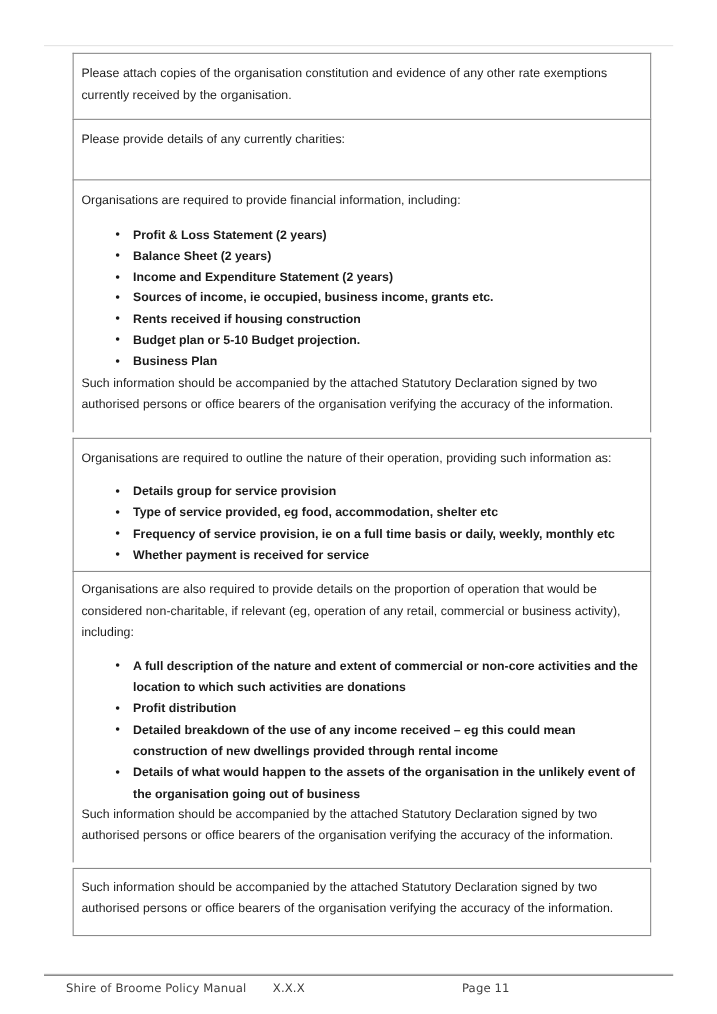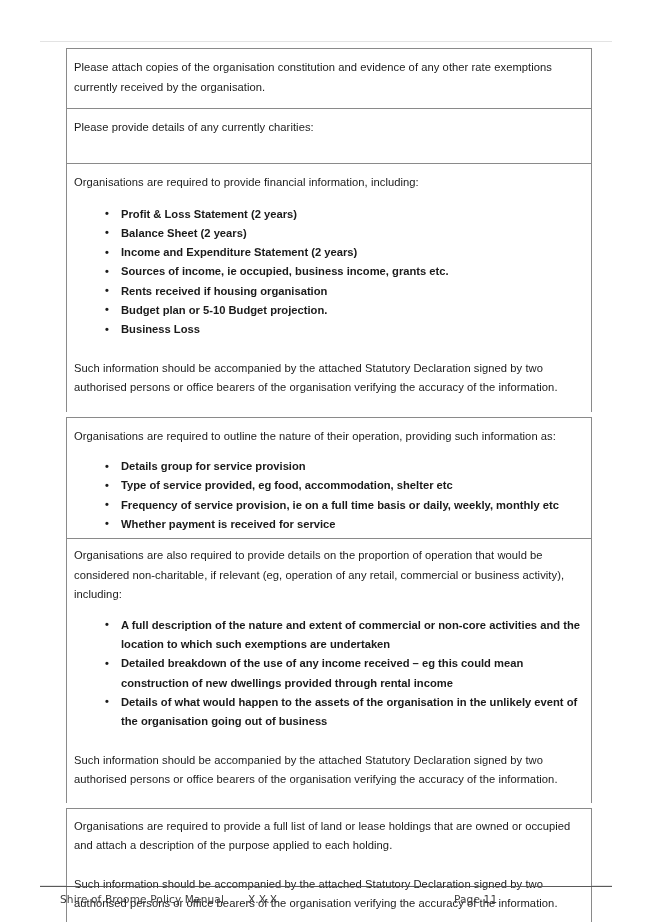--- a/index.html
+++ b/index.html
@@ -57,21 +57,21 @@
   .row.gap-above { border-top: 1px solid #8a8a8a; margin-top: 5px; }
 
   .row p {
     margin: 0 0 0 0;
     font-size: 11.2px;
     line-height: 19.5px;
     color: #1a1a1a;
     letter-spacing: 0.005em;
   }
   .row p + p { margin-top: 0; }
-  .row p.spaced { margin-top: 19px; }
+  .row p.spaced { }
 
   
   ul.bullets {
     margin: 12px 0 0 0;
     padding: 0;
     list-style: none;
   }
   ul.bullets.tight { margin-top: 11px; }
   ul.bullets li {
     position: relative;
@@ -110,21 +110,21 @@
     position: absolute;
     top: 7px;
     font-size: 10.6px;
     color: #3d3d3d;
     white-space: nowrap;
     font-family: "DejaVu Sans", sans-serif;
     letter-spacing: 0.01em;
   }
   #footer-left   { left: 20px; }
   #footer-center { left: 208px; }
-  #footer-right  { left: 414px; }
+  #footer-right  { left: 380px; }
 </style>
 </head>
 <body>
 
 <div id="page-sheet">
 
   <div class="margin-guide top"></div>
   <div class="margin-guide bottom"></div>
 
   <div id="form-table">
@@ -137,49 +137,49 @@
       <p>Please provide details of any currently charities:</p>
     </div>
 
     <div class="row" style="padding-bottom:14px;">
       <p>Organisations are required to provide financial information, including:</p>
       <ul class="bullets">
         <li>Profit &amp; Loss Statement (2 years)</li>
         <li>Balance Sheet (2 years)</li>
         <li>Income and Expenditure Statement (2 years)</li>
         <li>Sources of income, ie occupied, business income, grants etc.</li>
-        <li>Rents received if housing organisation</li>
+        <li>Rents received if housing construction</li>
         <li>Budget plan or 5-10 Budget projection.</li>
-        <li>Business Loss</li>
+        <li>Business Plan</li>
       </ul>
       <p class="spaced">Such information should be accompanied by the attached Statutory Declaration signed by two authorised persons or office bearers of the organisation verifying the accuracy of the information.</p>
     </div>
 
     <div class="row gap-above" style="padding-bottom:4px;">
       <p>Organisations are required to outline the nature of their operation, providing such information as:</p>
       <ul class="bullets tight">
         <li>Details group for service provision</li>
         <li>Type of service provided, eg food, accommodation, shelter etc</li>
         <li>Frequency of service provision, ie on a full time basis or daily, weekly, monthly etc</li>
         <li>Whether payment is received for service</li>
       </ul>
     </div>
 
     <div class="row" style="padding-top:7px;padding-bottom:13px;">
       <p>Organisations are also required to provide details on the proportion of operation that would be considered non-charitable, if relevant (eg, operation of any retail, commercial or business activity), including:</p>
       <ul class="bullets tight">
-        <li>A full description of the nature and extent of commercial or non-core activities and the location to which such exemptions are undertaken</li>
+        <li>A full description of the nature and extent of commercial or non-core activities and the location to which such activities are donations</li>
+        <li>Profit distribution</li>
         <li>Detailed breakdown of the use of any income received – eg this could mean construction of new dwellings provided through rental income</li>
         <li>Details of what would happen to the assets of the organisation in the unlikely event of the organisation going out of business</li>
       </ul>
       <p class="spaced">Such information should be accompanied by the attached Statutory Declaration signed by two authorised persons or office bearers of the organisation verifying the accuracy of the information.</p>
     </div>
 
     <div class="row gap-above last-thin" style="padding-top:8px;padding-bottom:13px;">
-      <p>Organisations are required to provide a full list of land or lease holdings that are owned or occupied and attach a description of the purpose applied to each holding.</p>
       <p class="spaced">Such information should be accompanied by the attached Statutory Declaration signed by two authorised persons or office bearers of the organisation verifying the accuracy of the information.</p>
     </div>
 
   </div>
 
   <div id="page-footer">
     <div id="footer-rule"></div>
     <div class="cell" id="footer-left">Shire of Broome Policy Manual</div>
     <div class="cell" id="footer-center">X.X.X</div>
     <div class="cell" id="footer-right">Page 11</div>

